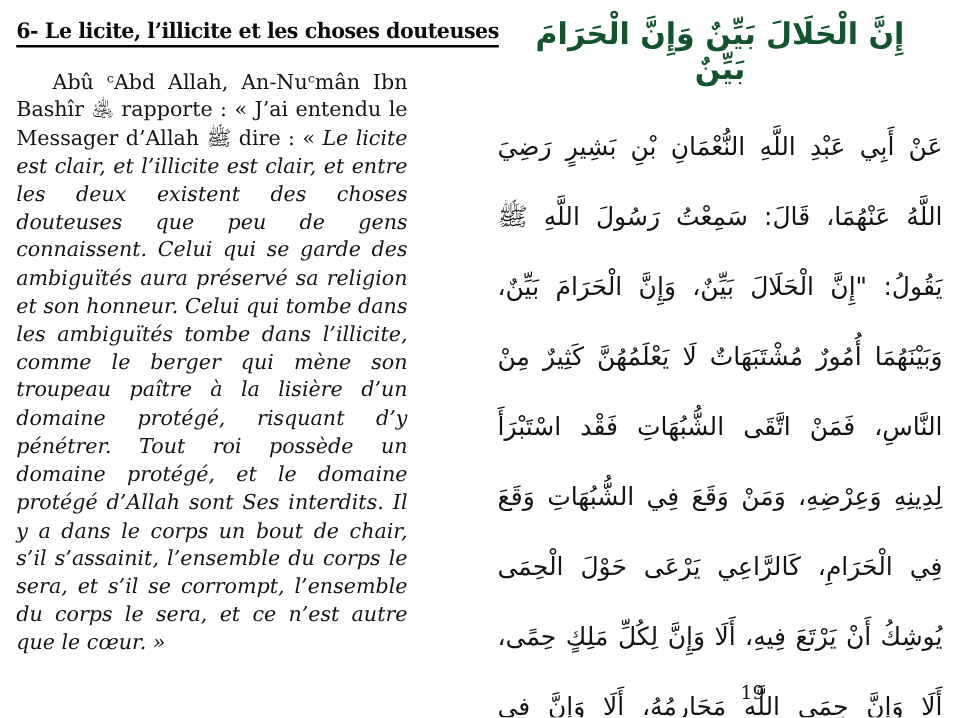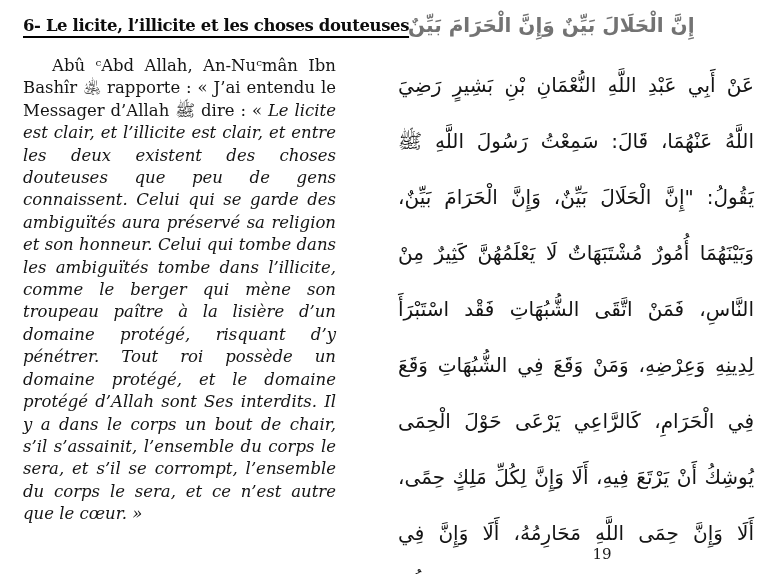--- a/index.html
+++ b/index.html
@@ -12,21 +12,21 @@
     width: 766px;
     height: 574px;
     background: #fff;
     overflow: hidden;
   }
   .page {
     position: absolute;
     top: 0;
     height: 574px;
   }
-  .page-left  { left: 23px;  width: 313px; }
+  .page-left  { left: 13px;  width: 313px; }
   .page-right { left: 398px; width: 356px; }
 
   
   .ftitle {
     display: inline-block;
     margin-top: 15px;
     font-family: "DejaVu Serif", serif;
     font-weight: bold;
     font-size: 17px;
     letter-spacing: -0.4px;
@@ -52,25 +52,25 @@
     text-indent: 15px;
     font-family: "DejaVu Serif", serif;
     font-size: 15.5px;
     color: #141414;
   }
 
   
   .atitle {
     margin: 13px 10px 0 10px;
     direction: rtl;
-    text-align: left;
+    text-align: center;
     font-family: "DejaVu Sans", sans-serif;
     font-weight: bold;
-    font-size: 20px;
-    color: #737373;
+    font-size: 24px;
+    color: #14532d;
   }
   .abody {
     margin: 20px 0 0 0;
     direction: rtl;
     text-align: justify;
     font-family: "DejaVu Sans", sans-serif;
     font-size: 20px;
     line-height: 56px;
     color: #141414;
   }

